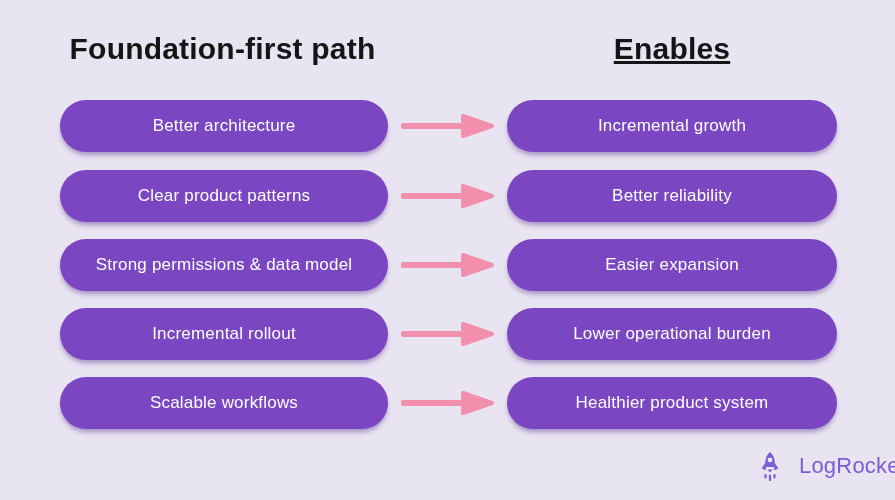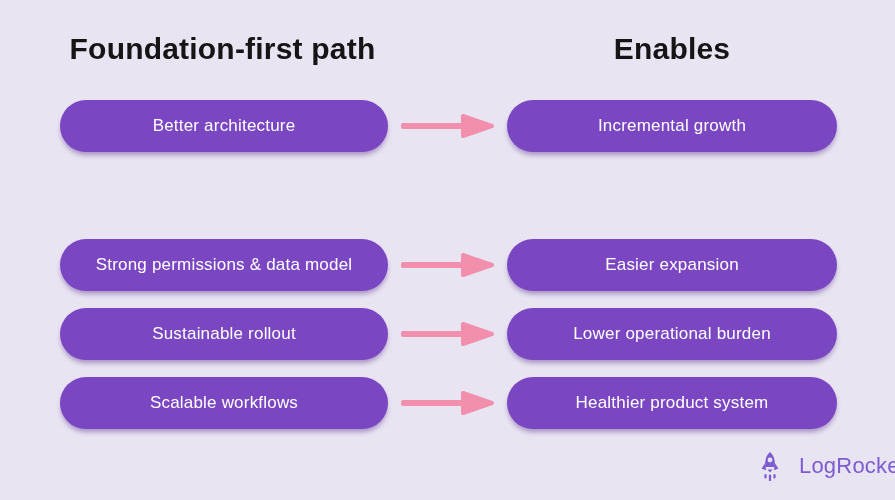--- a/index.html
+++ b/index.html
@@ -21,21 +21,21 @@
   .col-title{
     position:absolute;
     top:32px;
     font-size:30px;
     font-weight:bold;
     letter-spacing:.2px;
     color:var(--title);
     text-align:center;
   }
   .col-title.left{left:45px;width:355px;}
-  .col-title.right{left:507px;width:330px;}
+  .col-title.right{left:507px;width:330px;text-decoration:underline;}
   .row{position:absolute;left:0;width:895px;height:52px;}
   .pill{
     position:absolute;
     height:52px;
     border-radius:26px;
     background:var(--pill);
     box-shadow:0 4px 5px -1px rgba(84,44,140,.45);
     display:flex;
     align-items:center;
     justify-content:center;
@@ -89,39 +89,53 @@
       <svg viewBox="0 0 97 26">
           <rect x="2" y="10" width="64" height="6" rx="2" fill="#f18fad"></rect>
           <path d="M64 3 L93 13 L64 23 Z" fill="#f18fad" stroke="#f18fad" stroke-width="4" stroke-linejoin="round"></path>
         </svg>
     </div>
     <div class="pill right">
         <span>Incremental growth</span>
       </div>
   </div>
 
+  <div class="row" style="top:170px">
+    <div class="pill left">
+        <span>Clear product patterns</span>
+      </div>
+    <div class="arrow">
+      <svg viewBox="0 0 97 26">
+          <rect x="2" y="10" width="64" height="6" rx="2" fill="#f18fad"></rect>
+          <path d="M64 3 L93 13 L64 23 Z" fill="#f18fad" stroke="#f18fad" stroke-width="4" stroke-linejoin="round"></path>
+        </svg>
+    </div>
+    <div class="pill right">
+        <span>Better reliability</span>
+      </div>
+  </div>
 
   <div class="row" style="top:239px">
     <div class="pill left">
         <span>Strong permissions &amp; data model</span>
       </div>
     <div class="arrow">
       <svg viewBox="0 0 97 26">
           <rect x="2" y="10" width="64" height="6" rx="2" fill="#f18fad"></rect>
           <path d="M64 3 L93 13 L64 23 Z" fill="#f18fad" stroke="#f18fad" stroke-width="4" stroke-linejoin="round"></path>
         </svg>
     </div>
     <div class="pill right">
         <span>Easier expansion</span>
       </div>
   </div>
 
   <div class="row" style="top:308px">
     <div class="pill left">
-        <span>Sustainable rollout</span>
+        <span>Incremental rollout</span>
       </div>
     <div class="arrow">
       <svg viewBox="0 0 97 26">
           <rect x="2" y="10" width="64" height="6" rx="2" fill="#f18fad"></rect>
           <path d="M64 3 L93 13 L64 23 Z" fill="#f18fad" stroke="#f18fad" stroke-width="4" stroke-linejoin="round"></path>
         </svg>
     </div>
     <div class="pill right">
         <span>Lower operational burden</span>
       </div>

